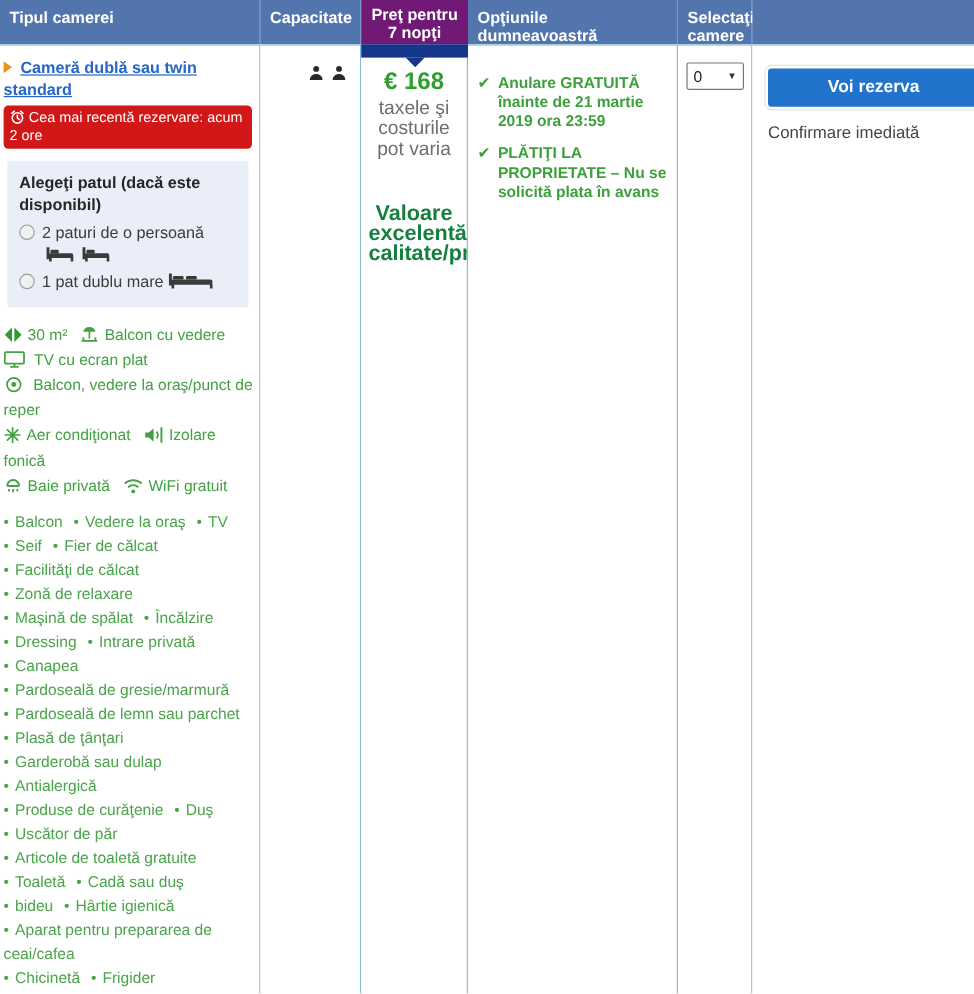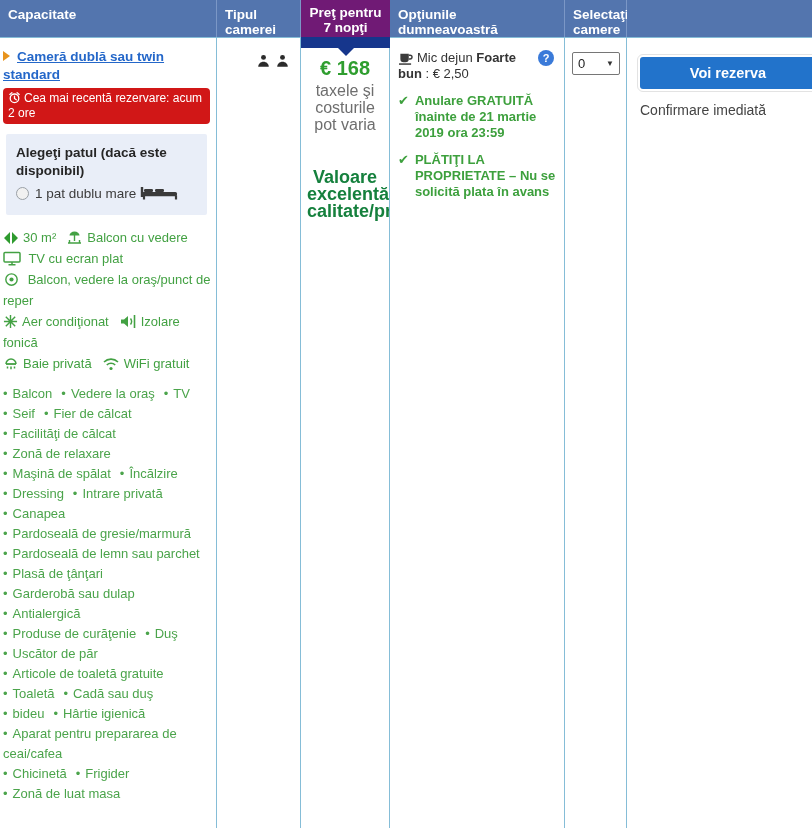--- a/index.html
+++ b/index.html
@@ -66,42 +66,59 @@
   
   .res-cell { padding:19px 8px 0 13px; }
   .cta { display:block; width:176px; background:#2273cb; color:#fff; font-weight:bold; font-size:14.5px; text-align:center; padding:8px 0; border:none; border-radius:3px; cursor:pointer; outline:1px solid #e3e3e3; outline-offset:2px; }
   .confirm { margin-top:13px; font-size:14px; color:#444; }
 </style>
 </head>
 <body>
 
 <div id="table">
 
+  <div class="th">Tipul camerei</div>
   <div class="th">Capacitate</div>
-  <div class="th">Tipul camerei</div>
   <div class="th th-price">Preţ pentru 7 nopţi</div>
   <div class="th">Opţiunile dumneavoastră</div>
   <div class="th">Selectaţi camere</div>
   <div class="th last"></div>
 
   <div class="td room-cell">
     <div>
       <span class="marker"></span><a class="room-title">Cameră dublă sau twin standard</a>
     </div>
 
     <div class="badge">
       <svg width="13" height="13" viewBox="0 0 16 16" fill="none" stroke="#fff" stroke-width="1.6" stroke-linecap="round">
           <circle cx="8" cy="9" r="5.3"></circle>
           <path d="M8 6.2v3l2.2 1.6"></path>
           <path d="M2.2 4.2l2.6-2.2M13.8 4.2l-2.6-2.2"></path>
         </svg><span>Cea mai recentă rezervare: acum 2 ore</span>
     </div>
 
     <div class="bedbox">
       <h4>Alegeţi patul (dacă este disponibil)</h4>
+      <div class="bed-opt">
+        <span class="radio"></span><span>2 paturi de o persoană</span>
+        <div class="bed-icons">
+          <svg width="26" height="15" viewBox="0 0 26 15">
+              <path d="M2 1v10" stroke="#3a3a3a" stroke-width="2.4"></path>
+              <rect x="2" y="6" width="21" height="4" rx="1.5" fill="#3a3a3a"></rect>
+              <path d="M22 9v4M4 9v4" stroke="#3a3a3a" stroke-width="2.2"></path>
+              <rect x="4" y="3.2" width="7" height="3" rx="1.2" fill="#3a3a3a"></rect>
+            </svg>
+          <svg width="26" height="15" viewBox="0 0 26 15">
+              <path d="M2 1v10" stroke="#3a3a3a" stroke-width="2.4"></path>
+              <rect x="2" y="6" width="21" height="4" rx="1.5" fill="#3a3a3a"></rect>
+              <path d="M22 9v4M4 9v4" stroke="#3a3a3a" stroke-width="2.2"></path>
+              <rect x="4" y="3.2" width="7" height="3" rx="1.2" fill="#3a3a3a"></rect>
+            </svg>
+        </div>
+      </div>
       <div class="bed-opt">
         <span class="radio"></span><span>1 pat dublu mare</span>
         <svg width="40" height="15" viewBox="0 0 40 15">
             <path d="M2 1v10" stroke="#3a3a3a" stroke-width="2.4"></path>
             <rect x="2" y="6" width="35" height="4.2" rx="1.5" fill="#3a3a3a"></rect>
             <path d="M36 9.5v4M4 9.5v4" stroke="#3a3a3a" stroke-width="2.2"></path>
             <rect x="4" y="3" width="9" height="3" rx="1.2" fill="#3a3a3a"></rect>
             <rect x="15" y="3" width="9" height="3" rx="1.2" fill="#3a3a3a"></rect>
           </svg>
       </div>
@@ -160,28 +177,20 @@
       </svg>
   </div>
 
   <div class="td price-cell">
     <div class="price-amount">€ 168</div>
     <div class="price-note">taxele şi costurile pot varia</div>
     <div class="price-value">Valoare excelentă calitate/preţ</div>
   </div>
 
   <div class="td opt-cell">
-    <div class="bfast">
-      <svg width="15" height="14" viewBox="0 0 16 15" fill="none" stroke="#3c3c3c" stroke-width="1.5">
-          <path d="M2.5 3h9v5.5a3.5 3.5 0 0 1-3.5 3.5h-2A3.5 3.5 0 0 1 2.5 8.5z" fill="#3c3c3c" stroke="none"></path>
-          <path d="M11.5 4.5h1.5a2 2 0 0 1 0 4h-1.5"></path>
-          <path d="M1 14h13" stroke-width="1.6"></path>
-        </svg><span>Mic dejun </span><b>Foarte bun</b><span> : € 2,50</span>
-      <span class="help">?</span>
-    </div>
     <div class="perk">
       <span class="chk">✔</span>
       <span>Anulare GRATUITĂ înainte de 21 martie 2019 ora 23:59</span>
     </div>
     <div class="perk">
       <span class="chk">✔</span>
       <span>PLĂTIŢI LA PROPRIETATE – Nu se solicită plata în avans</span>
     </div>
   </div>
 

